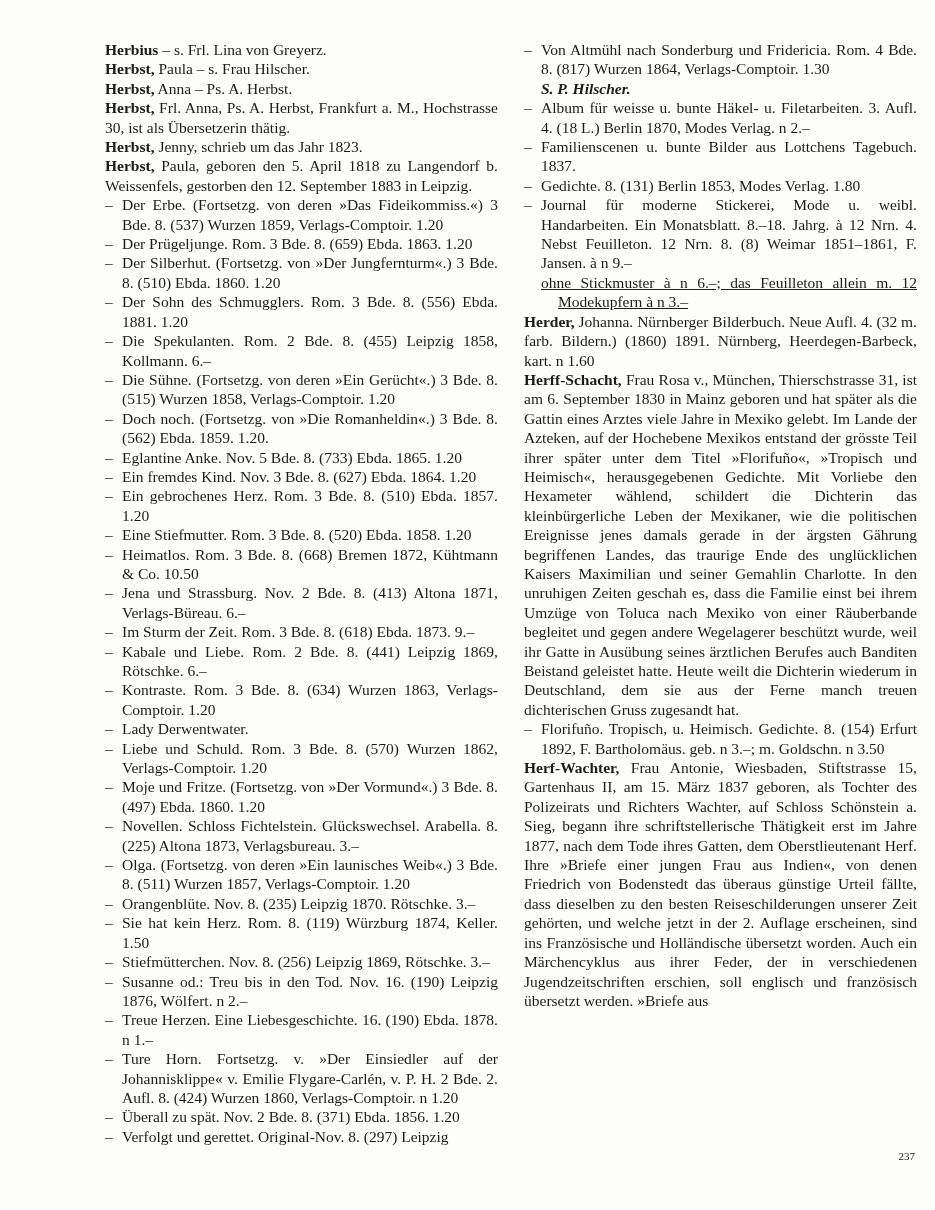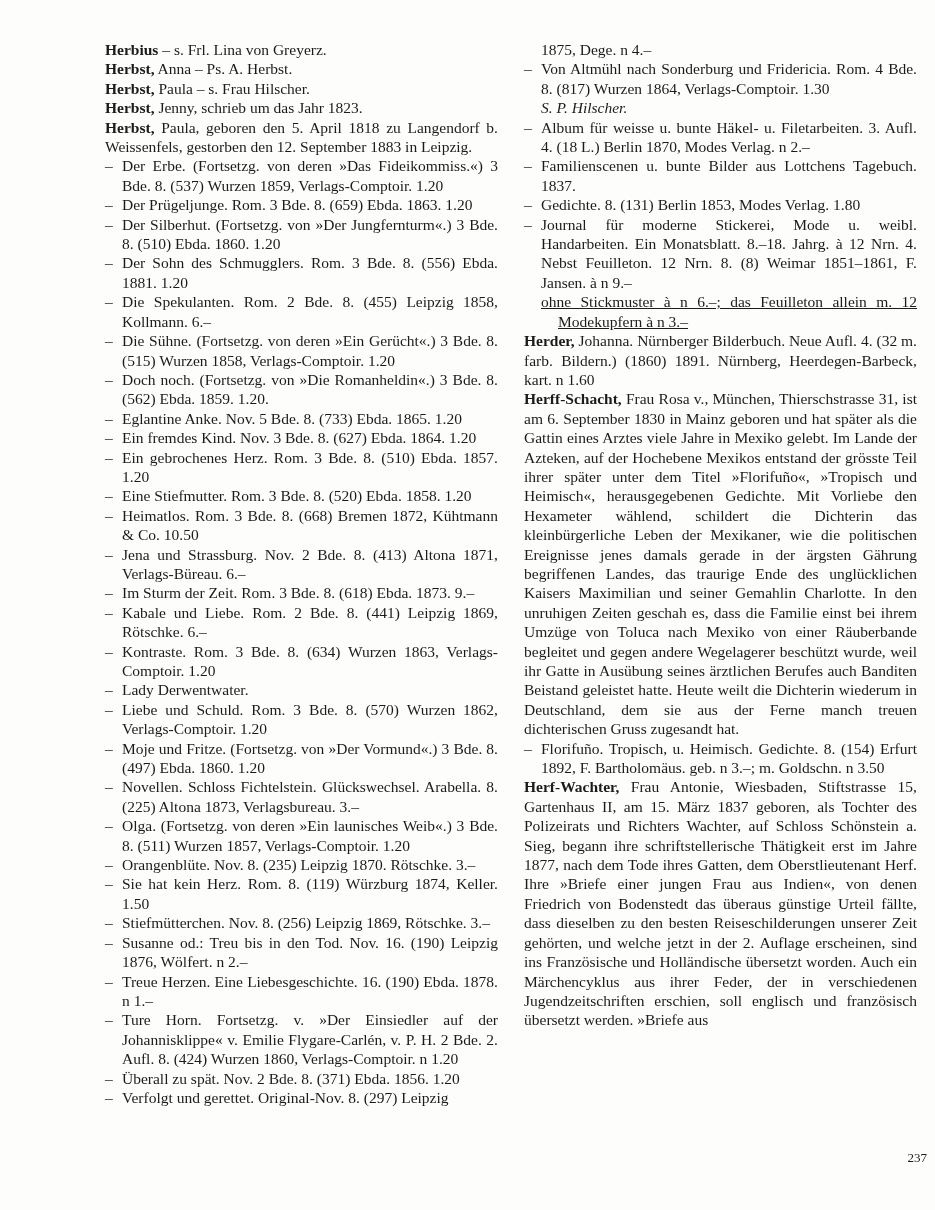--- a/index.html
+++ b/index.html
@@ -6,32 +6,33 @@
   body { font-family:"Liberation Serif", serif; }
   .page { position:relative; width:935px; height:1210px; overflow:hidden;border-radius:10px; }
   .columns { position:absolute; top:40px; left:105px; width:812px; display:flex; gap:26px; }
   .col { width:393px; font-size:15.5px; line-height:19.4px; text-align:justify; }
   p { margin:0; }
   p.entry .head { font-weight:700; }
   p.work { position:relative; padding-left:17px; }
   p.work .dash { position:absolute; left:0; top:0; }
   p.cont { padding-left:17px; }
   p.cont2 { padding-left:34px; text-indent:-17px;text-decoration:underline; }
-  p.attrib { padding-left:17px; font-style:italic; }
-  .folio { position:absolute; top:1150px; left:117px; width:810px; text-align:right; font-size:13px; }
+  p.attrib { padding-left:17px; font-style:italic;font-weight:bold; }
+  .folio { position:absolute; top:1150px; left:105px; width:810px; text-align:right; font-size:11px; }
 </style>
 </head>
 <body style="background: rgb(253, 253, 252); color: rgb(27, 27, 27);">
 
 <div class="page">
   <div class="columns">
     <div class="col">
         <p class="entry"><span class="head">Herbius</span> – s. Frl. Lina von Greyerz.</p>
+        <p class="entry"><span class="head">Herbst,</span> Paula – s. Frau Hilscher.</p>
         <p class="entry"><span class="head">Herbst,</span> Anna – Ps. A. Herbst.</p>
-        <p class="entry"><span class="head">Herbst,</span> Paula – s. Frau Hilscher.</p>
+        <p class="entry"><span class="head">Herbst,</span> Frl. Anna, Ps. A. Herbst, Frankfurt a. M., Hochstrasse 30, ist als Übersetzerin thätig.</p>
         <p class="entry"><span class="head">Herbst,</span> Jenny, schrieb um das Jahr 1823.</p>
         <p class="entry"><span class="head">Herbst,</span> Paula, geboren den 5. April 1818 zu Langendorf b. Weissenfels, gestorben den 12. September 1883 in Leipzig.</p>
         <p class="work"><span class="dash">–</span>Der Erbe. (Fortsetzg. von deren »Das Fideikommiss.«) 3 Bde. 8. (537) Wurzen 1859, Verlags-Comptoir. 1.20</p>
         <p class="work"><span class="dash">–</span>Der Prügeljunge. Rom. 3 Bde. 8. (659) Ebda. 1863. 1.20</p>
         <p class="work"><span class="dash">–</span>Der Silberhut. (Fortsetzg. von »Der Jungfernturm«.) 3 Bde. 8. (510) Ebda. 1860. 1.20</p>
         <p class="work"><span class="dash">–</span>Der Sohn des Schmugglers. Rom. 3 Bde. 8. (556) Ebda. 1881. 1.20</p>
         <p class="work"><span class="dash">–</span>Die Spekulanten. Rom. 2 Bde. 8. (455) Leipzig 1858, Kollmann. 6.–</p>
         <p class="work"><span class="dash">–</span>Die Sühne. (Fortsetzg. von deren »Ein Gerücht«.) 3 Bde. 8. (515) Wurzen 1858, Verlags-Comptoir. 1.20</p>
         <p class="work"><span class="dash">–</span>Doch noch. (Fortsetzg. von »Die Romanheldin«.) 3 Bde. 8. (562) Ebda. 1859. 1.20.</p>
         <p class="work"><span class="dash">–</span>Eglantine Anke. Nov. 5 Bde. 8. (733) Ebda. 1865. 1.20</p>
@@ -51,21 +52,20 @@
         <p class="work"><span class="dash">–</span>Orangenblüte. Nov. 8. (235) Leipzig 1870. Rötschke. 3.–</p>
         <p class="work"><span class="dash">–</span>Sie hat kein Herz. Rom. 8. (119) Würzburg 1874, Keller. 1.50</p>
         <p class="work"><span class="dash">–</span>Stiefmütterchen. Nov. 8. (256) Leipzig 1869, Rötschke. 3.–</p>
         <p class="work"><span class="dash">–</span>Susanne od.: Treu bis in den Tod. Nov. 16. (190) Leipzig 1876, Wölfert. n 2.–</p>
         <p class="work"><span class="dash">–</span>Treue Herzen. Eine Liebesgeschichte. 16. (190) Ebda. 1878. n 1.–</p>
         <p class="work"><span class="dash">–</span>Ture Horn. Fortsetzg. v. »Der Einsiedler auf der Johannisklippe« v. Emilie Flygare-Carlén, v. P. H. 2 Bde. 2. Aufl. 8. (424) Wurzen 1860, Verlags-Comptoir. n 1.20</p>
         <p class="work"><span class="dash">–</span>Überall zu spät. Nov. 2 Bde. 8. (371) Ebda. 1856. 1.20</p>
         <p class="work"><span class="dash">–</span>Verfolgt und gerettet. Original-Nov. 8. (297) Leipzig</p>
       </div>
     <div class="col">
-        <p class="cont">1875, Dege. n 4.–</p>
         <p class="work"><span class="dash">–</span>Von Altmühl nach Sonderburg und Fridericia. Rom. 4 Bde. 8. (817) Wurzen 1864, Verlags-Comptoir. 1.30</p>
         <p class="attrib">S. P. Hilscher.</p>
         <p class="work"><span class="dash">–</span>Album für weisse u. bunte Häkel- u. Filetarbeiten. 3. Aufl. 4. (18 L.) Berlin 1870, Modes Verlag. n 2.–</p>
         <p class="work"><span class="dash">–</span>Familienscenen u. bunte Bilder aus Lottchens Tagebuch. 1837.</p>
         <p class="work"><span class="dash">–</span>Gedichte. 8. (131) Berlin 1853, Modes Verlag. 1.80</p>
         <p class="work"><span class="dash">–</span>Journal für moderne Stickerei, Mode u. weibl. Handarbeiten. Ein Monatsblatt. 8.–18. Jahrg. à 12 Nrn. 4. Nebst Feuilleton. 12 Nrn. 8. (8) Weimar 1851–1861, F. Jansen. à n 9.–</p>
         <p class="cont2">ohne Stickmuster à n 6.–; das Feuilleton allein m. 12 Modekupfern à n 3.–</p>
         <p class="entry"><span class="head">Herder,</span> Johanna. Nürnberger Bilderbuch. Neue Aufl. 4. (32 m. farb. Bildern.) (1860) 1891. Nürnberg, Heerdegen-Barbeck, kart. n 1.60</p>
         <p class="entry"><span class="head">Herff-Schacht,</span> Frau Rosa v., München, Thierschstrasse 31, ist am 6. September 1830 in Mainz geboren und hat später als die Gattin eines Arztes viele Jahre in Mexiko gelebt. Im Lande der Azteken, auf der Hochebene Mexikos entstand der grösste Teil ihrer später unter dem Titel »Florifuño«, »Tropisch und Heimisch«, herausgegebenen Gedichte. Mit Vorliebe den Hexameter wählend, schildert die Dichterin das kleinbürgerliche Leben der Mexikaner, wie die politischen Ereignisse jenes damals gerade in der ärgsten Gährung begriffenen Landes, das traurige Ende des unglücklichen Kaisers Maximilian und seiner Gemahlin Charlotte. In den unruhigen Zeiten geschah es, dass die Familie einst bei ihrem Umzüge von Toluca nach Mexiko von einer Räuberbande begleitet und gegen andere Wegelagerer beschützt wurde, weil ihr Gatte in Ausübung seines ärztlichen Berufes auch Banditen Beistand geleistet hatte. Heute weilt die Dichterin wiederum in Deutschland, dem sie aus der Ferne manch treuen dichterischen Gruss zugesandt hat.</p>
         <p class="work"><span class="dash">–</span>Florifuño. Tropisch, u. Heimisch. Gedichte. 8. (154) Erfurt 1892, F. Bartholomäus. geb. n 3.–; m. Goldschn. n 3.50</p>

